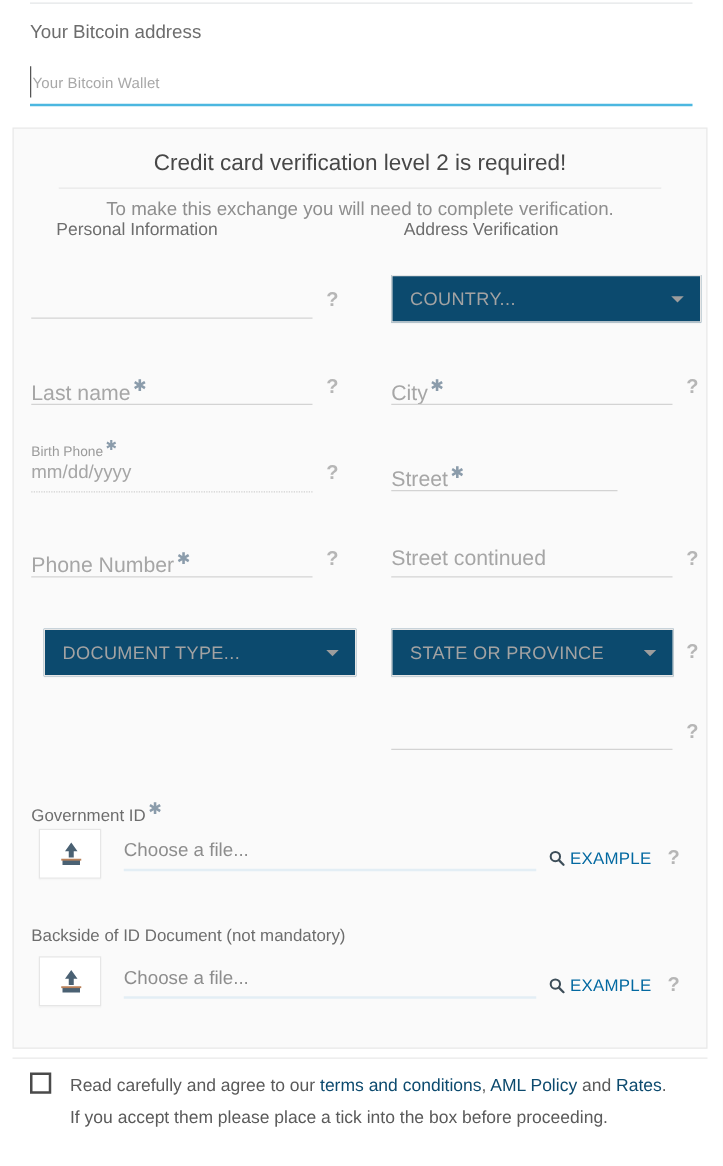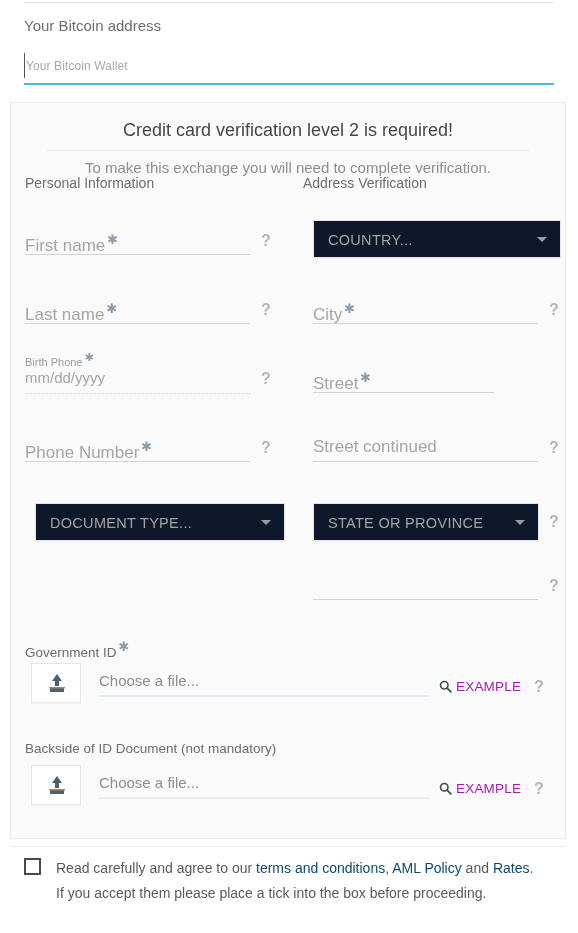--- a/index.html
+++ b/index.html
@@ -36,21 +36,21 @@
   }
   .panel-rule{width:482px;height:1px;background:#e7e7e7;margin:9px auto 0 auto;}
   .panel-sub{
     text-align:center;font-size:15px;color:#8e8e8e;margin-top:9px;line-height:15px;
   }
 
   .cols{position:absolute;left:0;top:72px;width:556px;}
   .col{position:absolute;top:0;}
   .col-left{left:14px;width:264px;}
   .col-right{left:292px;width:252px;}
-  .col-head{font-size:14px;color:#6d6d6d;line-height:17px;}
+  .col-head{font-size:14px;color:#6d6d6d;line-height:17px;margin-left:20px;}
 
   
   .field{position:absolute;left:0;}
   .fl-line{position:absolute;left:0;height:1px;background:#d3d3d3;}
   .fl-line.dotted{background:none;border-top:1px dotted #cfcfcf;height:0;}
   .fl-ph{
     position:absolute;left:0;top:0;font-size:17px;color:#a6a6a6;line-height:22px;
     white-space:nowrap;
   }
   .fl-ph.small{font-size:15px;}
@@ -59,21 +59,21 @@
     position:absolute;left:0;top:-16px;font-size:11px;color:#9b9b9b;line-height:13px;
     white-space:nowrap;
   }
   .help{
     position:absolute;font-size:16px;font-weight:bold;color:#b6b6b6;line-height:18px;
     cursor:pointer;
   }
 
   
   .sel{
-    position:absolute;background:#0f172a;border:1px solid #e6e6e6;box-sizing:border-box;
+    position:absolute;background:#0c4a6e;border:1px solid #e6e6e6;box-sizing:border-box;
     height:38px;box-shadow:0 1px 1px rgba(0,0,0,.03);
   }
   .sel-text{
     position:absolute;left:14px;top:10px;font-size:14.5px;color:#a3a3a3;line-height:18px;
     letter-spacing:.3px;white-space:nowrap;
   }
   .sel-arrow{
     position:absolute;right:13px;top:16px;width:0;height:0;
     border-left:5px solid transparent;border-right:5px solid transparent;
     border-top:5px solid #9d9d9d;
@@ -83,21 +83,21 @@
   .up-label{position:absolute;font-size:13.5px;color:#6d6d6d;line-height:17px;}
   .up-btn{
     position:absolute;width:50px;height:40px;background:#ffffff;border:1px solid #e6e6e6;
     box-sizing:border-box;box-shadow:0 1px 1px rgba(0,0,0,.03);cursor:pointer;
   }
   .up-file-ph{
     position:absolute;font-size:15px;color:#8d8d8d;line-height:20px;
   }
   .up-file-line{position:absolute;height:2px;background:#e3eef5;}
   .ex{
-    position:absolute;font-size:13.5px;color:#a21caf;line-height:17px;letter-spacing:.2px;
+    position:absolute;font-size:13.5px;color:#0369a1;line-height:17px;letter-spacing:.2px;
     cursor:pointer;white-space:nowrap;
   }
   .ex svg{vertical-align:-2px;margin-right:4px;}
 
   
   .agree-rule{position:absolute;left:10px;top:846px;width:556px;height:1px;background:#e9e9e9;}
   .agree{position:absolute;left:24px;top:856px;width:516px;}
   .cbox{
     position:absolute;left:0;top:2px;width:17px;height:17px;background:#fff;
     border:2px solid #4a4a4a;box-sizing:border-box;cursor:pointer;
@@ -126,21 +126,20 @@
   <div class="panel-title">Credit card verification level 2 is required!</div>
   <div class="panel-rule"></div>
   <div class="panel-sub">To make this exchange you will need to complete verification.</div>
 
   <div class="cols">
 
     <div class="col col-left">
       <div class="col-head">Personal Information</div>
 
       <div class="field" style="top:54px;width:264px;height:30px;">
-        <div class="fl-ph"><span>First name</span><span class="req">✱</span></div>
         <div class="fl-line" style="top:25px;width:225px;"></div>
         <div class="help" style="left:236px;top:3px;">?</div>
       </div>
 
       <div class="field" style="top:123px;width:264px;height:30px;">
         <div class="fl-ph"><span>Last name</span><span class="req">✱</span></div>
         <div class="fl-line" style="top:25px;width:225px;"></div>
         <div class="help" style="left:236px;top:3px;">?</div>
       </div>
 

